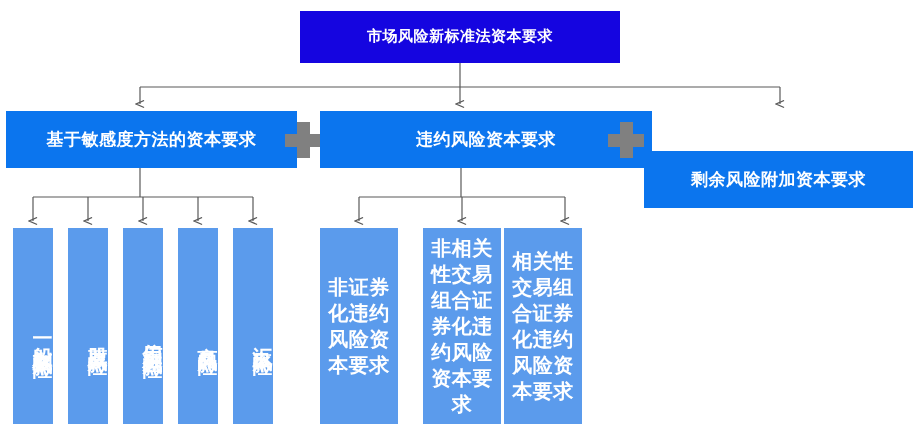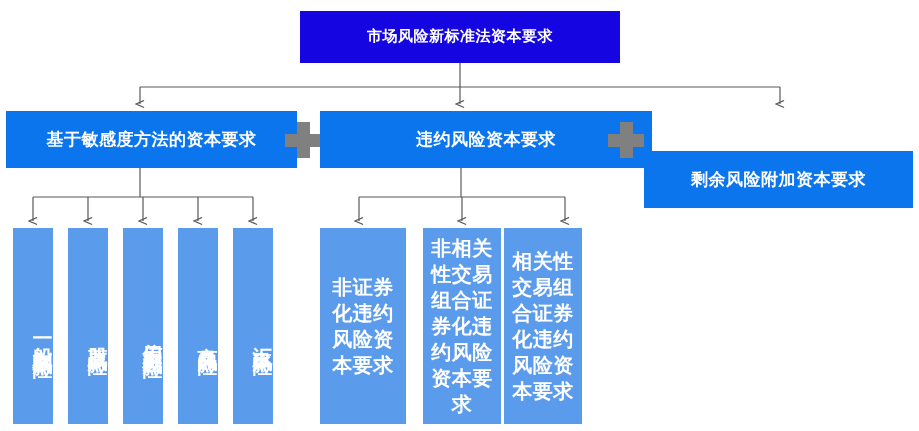--- a/index.html
+++ b/index.html
@@ -100,21 +100,21 @@
     width: 78px;
     padding: 0 6px;
     line-height: 1.3;
     letter-spacing: 0.5px;
   }
   #leaf-general-rate  { left: 13px;  }
   #leaf-equity        { left: 68px;  }
   #leaf-credit-spread { left: 123px; }
   #leaf-commodity     { left: 178px; }
   #leaf-fx            { left: 233px; }
-  #leaf-non-sec        { left: 320px; width: 86px; }
+  #leaf-non-sec        { left: 320px; width: 78px; }
   #leaf-non-corr-sec   { left: 423px; width: 78px; }
   #leaf-corr-sec       { left: 504px; width: 78px; }
 </style>
 </head>
 <body>
 
 <div id="diagram-root">
 
   <svg id="connector-layer" viewBox="0 0 919 431" width="919" height="431" aria-hidden="true">
     <defs>

